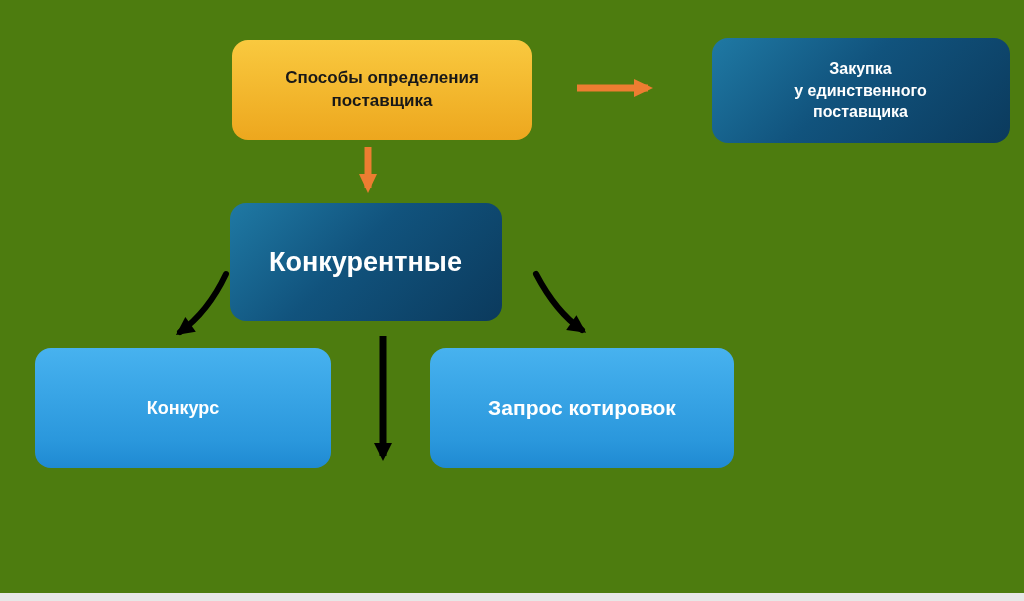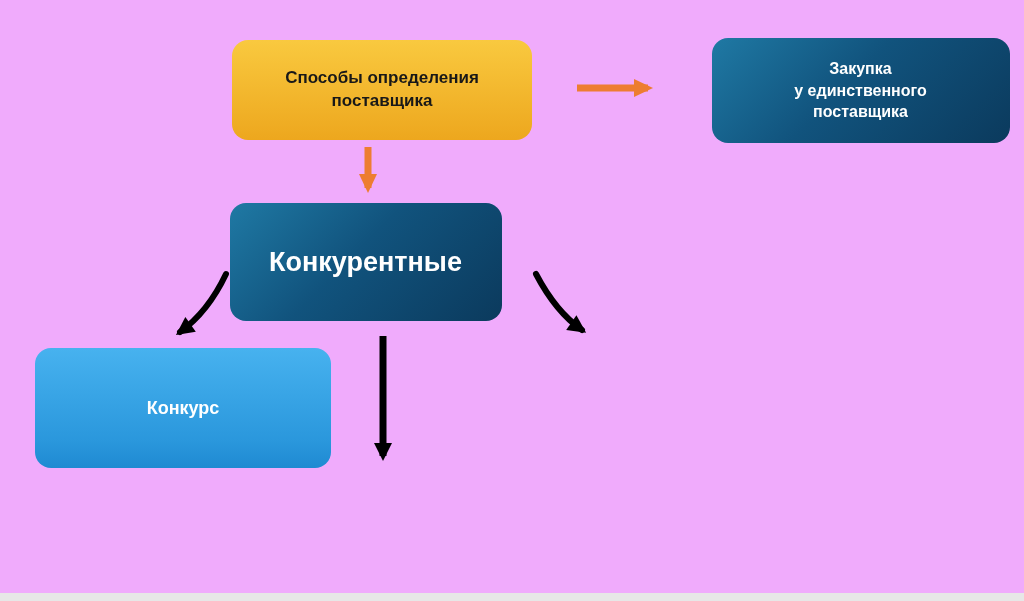--- a/index.html
+++ b/index.html
@@ -5,21 +5,21 @@
   html, body {
     margin: 0;
     padding: 0;
     background: #ffffff;
     font-family: "Liberation Sans", "DejaVu Sans", sans-serif;
   }
   .canvas {
     position: relative;
     width: 1024px;
     height: 601px;
-    background: #f0abfc;
+    background: #4d7c0f;
     overflow: hidden;
   }
   .arrows {
     position: absolute;
     left: 0;
     top: 0;
     width: 1024px;
     height: 601px;
     pointer-events: none;
   }
@@ -105,17 +105,20 @@
   </div>
 
   <div class="node node-dark" id="node-competitive">
     <span class="node-label">Конкурентные</span>
   </div>
 
   <div class="node node-light" id="node-contest">
     <span class="node-label">Конкурс</span>
   </div>
 
+  <div class="node node-light" id="node-quotations">
+    <span class="node-label">Запрос котировок</span>
+  </div>
 
 
   <div class="bottom-edge"></div>
 
 </div>
 
 </body></html>

